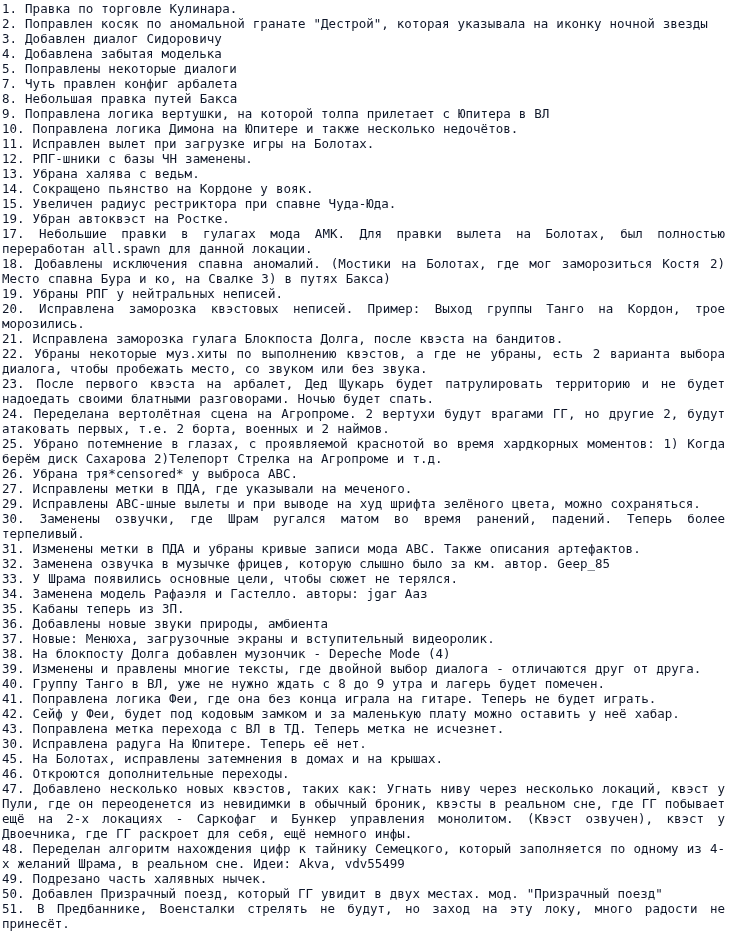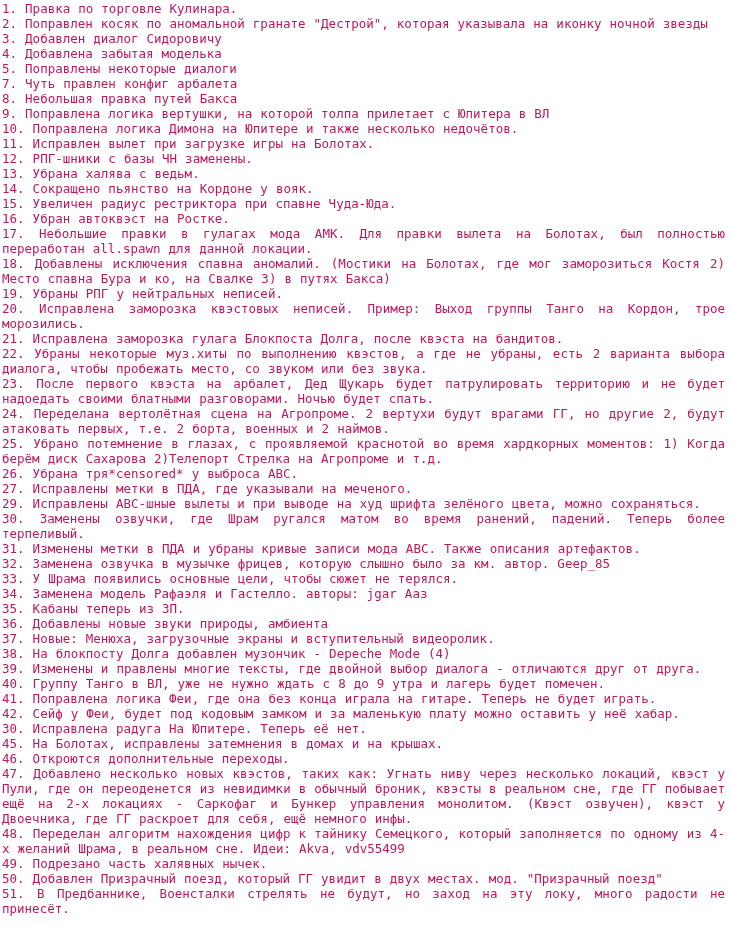--- a/index.html
+++ b/index.html
@@ -26,37 +26,37 @@
   }
   .item {
     text-align: justify;
     word-spacing: 0.5px;
     white-space: normal;
   }
 </style>
 </head>
 <body>
 
-<div class="page" style="background: rgb(255, 255, 255); color: #be185d;">
+<div class="page" style="background: rgb(255, 255, 255); color: #0f172a;">
   <div class="changelog">
       <div class="item">1. Правка по торговле Кулинара.</div>
       <div class="item">2. Поправлен косяк по аномальной гранате "Дестрой", которая указывала на иконку ночной звезды</div>
       <div class="item">3. Добавлен диалог Сидоровичу</div>
       <div class="item">4. Добавлена забытая моделька</div>
       <div class="item">5. Поправлены некоторые диалоги</div>
       <div class="item">7. Чуть правлен конфиг арбалета</div>
       <div class="item">8. Небольшая правка путей Бакса</div>
       <div class="item">9. Поправлена логика вертушки, на которой толпа прилетает с Юпитера в ВЛ</div>
       <div class="item">10. Поправлена логика Димона на Юпитере и также несколько недочётов.</div>
       <div class="item">11. Исправлен вылет при загрузке игры на Болотах.</div>
       <div class="item">12. РПГ-шники с базы ЧН заменены.</div>
       <div class="item">13. Убрана халява с ведьм.</div>
       <div class="item">14. Сокращено пьянство на Кордоне у вояк.</div>
       <div class="item">15. Увеличен радиус рестриктора при спавне Чуда-Юда.</div>
-      <div class="item">16. Убран автоквэст на Ростке.</div>
+      <div class="item">19. Убран автоквэст на Ростке.</div>
       <div class="item">17. Небольшие правки в гулагах мода АМК. Для правки вылета на Болотах, был полностью переработан all.spawn для данной локации.</div>
       <div class="item">18. Добавлены исключения спавна аномалий. (Мостики на Болотах, где мог заморозиться Костя 2) Место спавна Бура и ко, на Свалке 3) в путях Бакса)</div>
       <div class="item">19. Убраны РПГ у нейтральных неписей.</div>
       <div class="item">20. Исправлена заморозка квэстовых неписей. Пример: Выход группы Танго на Кордон, трое морозились.</div>
       <div class="item">21. Исправлена заморозка гулага Блокпоста Долга, после квэста на бандитов.</div>
       <div class="item">22. Убраны некоторые муз.хиты по выполнению квэстов, а где не убраны, есть 2 варианта выбора диалога, чтобы пробежать место, со звуком или без звука.</div>
       <div class="item">23. После первого квэста на арбалет, Дед Щукарь будет патрулировать территорию и не будет надоедать своими блатными разговорами. Ночью будет спать.</div>
       <div class="item">24. Переделана вертолётная сцена на Агропроме. 2 вертухи будут врагами ГГ, но другие 2, будут атаковать первых, т.е. 2 борта, военных и 2 наймов.</div>
       <div class="item">25. Убрано потемнение в глазах, с проявляемой краснотой во время хардкорных моментов: 1) Когда берём диск Сахарова 2)Телепорт Стрелка на Агропроме и т.д.</div>
       <div class="item">26. Убрана тря*censored* у выброса АВС.</div>
@@ -68,20 +68,21 @@
       <div class="item">33. У Шрама появились основные цели, чтобы сюжет не терялся.</div>
       <div class="item">34. Заменена модель Рафаэля и Гастелло. авторы: jgar Ааз</div>
       <div class="item">35. Кабаны теперь из ЗП.</div>
       <div class="item">36. Добавлены новые звуки природы, амбиента</div>
       <div class="item">37. Новые: Менюха, загрузочные экраны и вступительный видеоролик.</div>
       <div class="item">38. На блокпосту Долга добавлен музончик - Depeche Mode (4)</div>
       <div class="item">39. Изменены и правлены многие тексты, где двойной выбор диалога - отличаются друг от друга.</div>
       <div class="item">40. Группу Танго в ВЛ, уже не нужно ждать с 8 до 9 утра и лагерь будет помечен.</div>
       <div class="item">41. Поправлена логика Феи, где она без конца играла на гитаре. Теперь не будет играть.</div>
       <div class="item">42. Сейф у Феи, будет под кодовым замком и за маленькую плату можно оставить у неё хабар.</div>
+      <div class="item">43. Поправлена метка перехода с ВЛ в ТД. Теперь метка не исчезнет.</div>
       <div class="item">30. Исправлена радуга На Юпитере. Теперь её нет.</div>
       <div class="item">45. На Болотах, исправлены затемнения в домах и на крышах.</div>
       <div class="item">46. Откроются дополнительные переходы.</div>
       <div class="item">47. Добавлено несколько новых квэстов, таких как: Угнать ниву через несколько локаций, квэст у Пули, где он переоденется из невидимки в обычный броник, квэсты в реальном сне, где ГГ побывает ещё на 2-х локациях - Саркофаг и Бункер управления монолитом. (Квэст озвучен), квэст у Двоечника, где ГГ раскроет для себя, ещё немного инфы.</div>
       <div class="item">48. Переделан алгоритм нахождения цифр к тайнику Семецкого, который заполняется по одному из 4-х желаний Шрама, в реальном сне. Идеи: Akva, vdv55499</div>
       <div class="item">49. Подрезано часть халявных нычек.</div>
       <div class="item">50. Добавлен Призрачный поезд, который ГГ увидит в двух местах. мод. "Призрачный поезд"</div>
       <div class="item">51. В Предбаннике, Военсталки стрелять не будут, но заход на эту локу, много радости не принесёт.</div>
     </div>
 </div>

